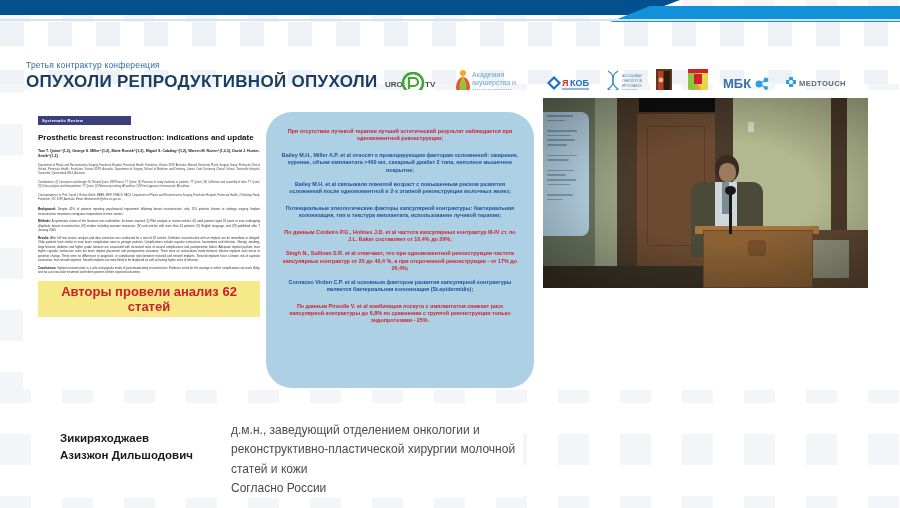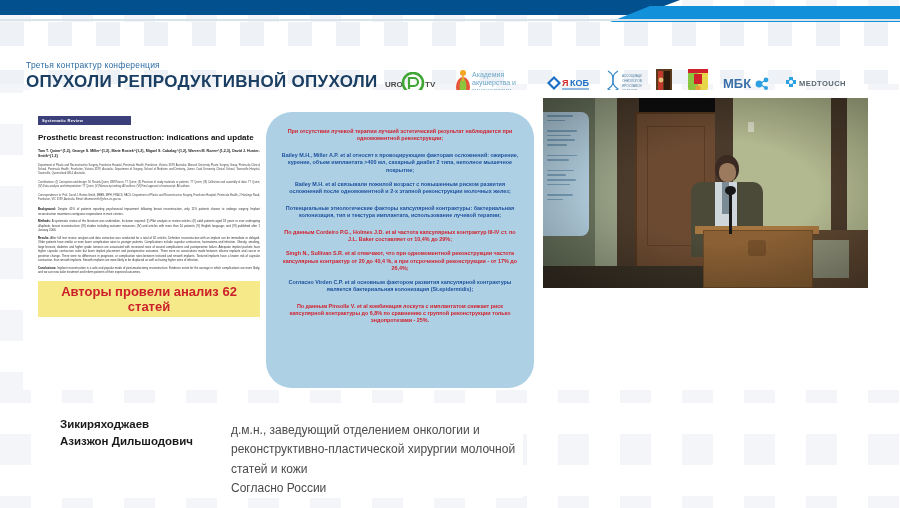--- a/index.html
+++ b/index.html
@@ -152,21 +152,21 @@
   .mic-head{position:absolute;left:182px;top:88px;width:11px;height:9px;background:#171717;border-radius:50%;}
   .radiator{position:absolute;left:248px;top:142px;width:58px;height:38px;background:#8d8f78;}
   .video-floor{position:absolute;left:0;top:168px;width:192px;height:22px;background:#3a3226;}
   .video-vignette{position:absolute;inset:0;background:radial-gradient(ellipse at 55% 50%,rgba(0,0,0,0) 38%,rgba(0,0,0,.38) 100%);}
 
   
   .speaker-card{
     position:absolute;left:38px;top:412px;width:485px;height:86px;background:#ffffff;
   }
   .sp-name{
-    position:absolute;left:22px;top:4px;width:165px;
+    position:absolute;left:22px;top:18px;width:165px;
     font-size:11.5px;font-weight:700;color:#1a1a1a;line-height:1.45;
   }
   .sp-desc{
     position:absolute;left:193px;top:9px;width:285px;
     font-size:12px;color:#4b4b4b;line-height:1.62;
   }
 </style>
 </head>
 <body>
 

